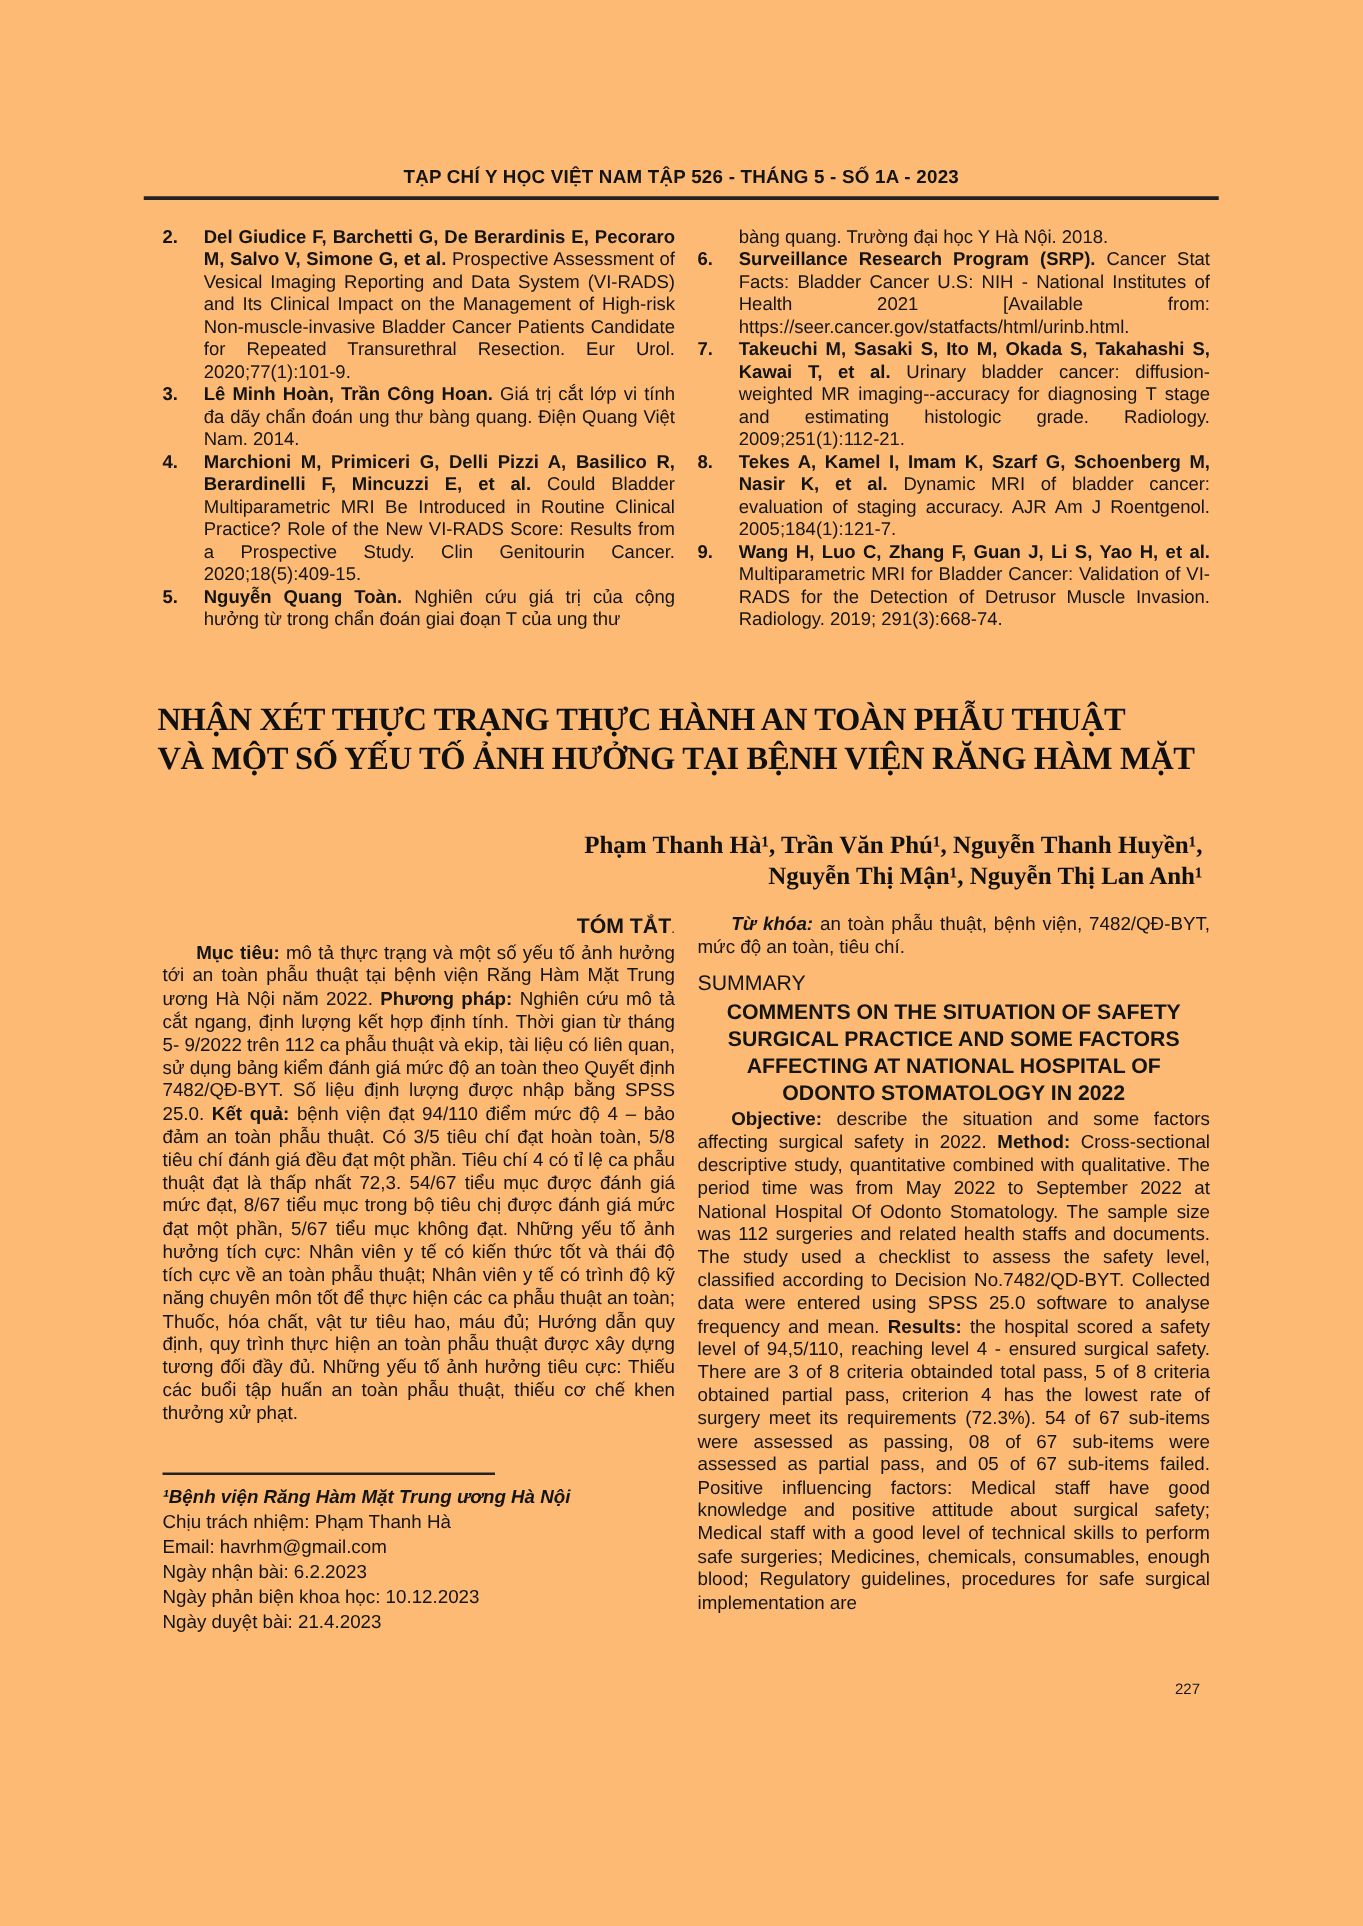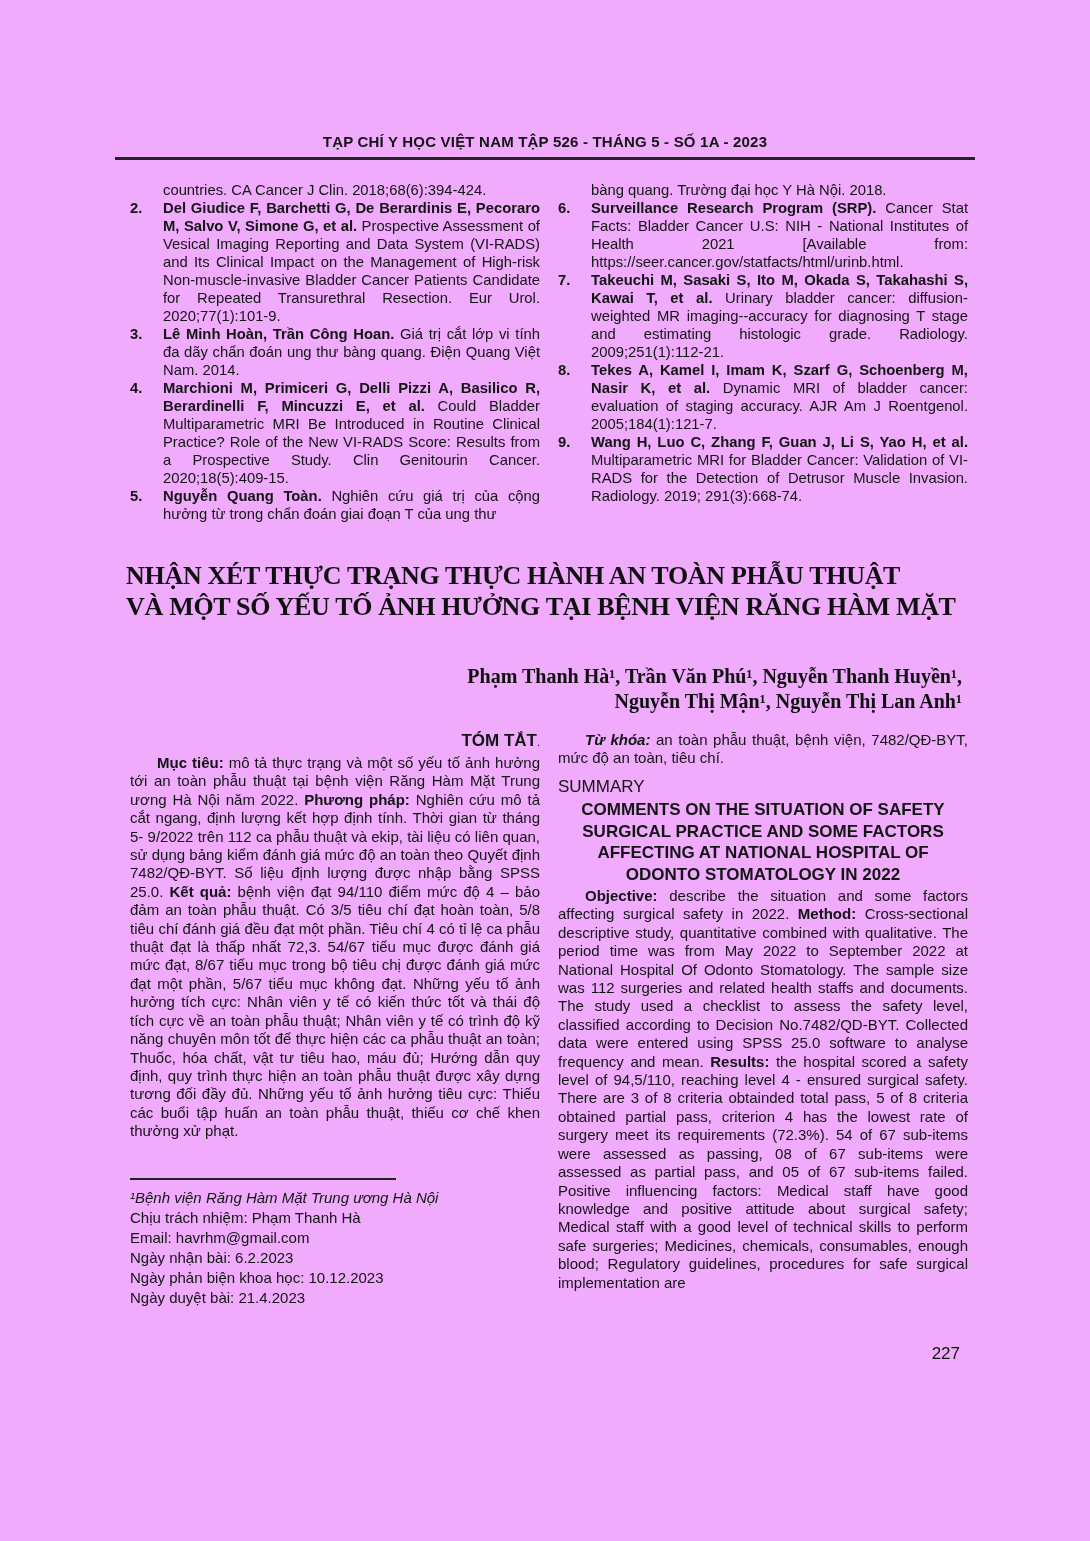--- a/index.html
+++ b/index.html
@@ -2,21 +2,21 @@
 <html><head>
 <meta charset="utf-8">
 <style>
   html,body { margin:0; padding:0; background:#ffffff; }
   body {
     width:1090px; height:1541px;
     font-family:"Liberation Sans", sans-serif;
     color:#141414;
     -webkit-font-smoothing:antialiased;
   }
-  .page { position:relative; width:1090px; height:1541px; background:#f0abfc; overflow:hidden; }
+  .page { position:relative; width:1090px; height:1541px; background:#fdba74; overflow:hidden; }
 
   
   .journal-header {
     position:absolute; left:115px; top:133px; width:860px;
     text-align:center; font-weight:bold; font-size:15px; letter-spacing:0.2px;
     padding-bottom:7px; border-bottom:3px solid #232323;
   }
 
   
   .refs { position:absolute; left:130px; top:181px; width:838px; display:flex; gap:18px; }
@@ -46,47 +46,43 @@
   .sec-heading { font-size:17px; font-weight:bold; margin:0 0 3px 0;text-align:right; }
   .sec-heading .dot { font-size:11px; font-weight:normal; }
   .body-par { font-size:15px; line-height:18.4px; text-align:justify; text-indent:27px; margin:0; }
   .b { font-weight:bold; }
   .bi { font-weight:bold; font-style:italic; }
 
   
   .footnote { margin-top:37px; }
   .footnote-rule { width:266px; border-top:2px solid #232323; margin:0 0 8px 0; }
   .footnote-line { font-size:15px; line-height:20px; }
-  .footnote-aff { font-style:italic; }
+  .footnote-aff { font-style:italic;font-weight:bold; }
 
   
   .summary-heading { font-size:17px; font-weight:normal; margin:9px 0 2px 0; }
   .summary-title {
     font-size:17px; font-weight:bold; line-height:21.8px;
     text-align:center; margin:2px 0 1px 0;
   }
 
   
-  .page-number { position:absolute; top:1344px; right:130px; font-size:17px; }
+  .page-number { position:absolute; top:1344px; right:130px; font-size:12px; }
 </style>
 </head>
 <body>
 
 <div class="page">
 
   <div class="journal-header">
     <span>TẠP CHÍ Y HỌC VIỆT NAM TẬP 526 - THÁNG 5 - SỐ 1A - 2023</span>
   </div>
 
   <div class="refs">
     <div class="refs-col">
-      <div class="ref">
-        <span class="ref-num"></span>
-        <span class="ref-body"><span class="ref-authors"></span><span>countries. CA Cancer J Clin. 2018;68(6):394-424.</span></span>
-      </div>
       <div class="ref">
         <span class="ref-num">2.</span>
         <span class="ref-body"><span class="ref-authors">Del Giudice F, Barchetti G, De Berardinis E, Pecoraro M, Salvo V, Simone G, et al.</span><span> Prospective Assessment of Vesical Imaging Reporting and Data System (VI-RADS) and Its Clinical Impact on the Management of High-risk Non-muscle-invasive Bladder Cancer Patients Candidate for Repeated Transurethral Resection. Eur Urol. 2020;77(1):101-9.</span></span>
       </div>
       <div class="ref">
         <span class="ref-num">3.</span>
         <span class="ref-body"><span class="ref-authors">Lê Minh Hoàn, Trần Công Hoan.</span><span> Giá trị cắt lớp vi tính đa dãy chẩn đoán ung thư bàng quang. Điện Quang Việt Nam. 2014.</span></span>
       </div>
       <div class="ref">
         <span class="ref-num">4.</span>

